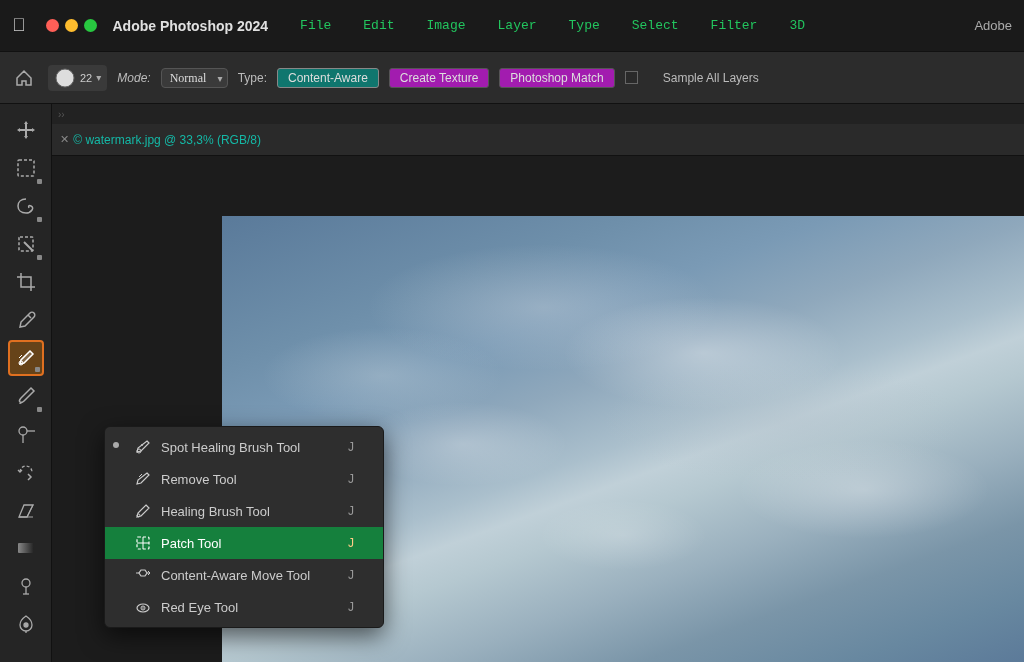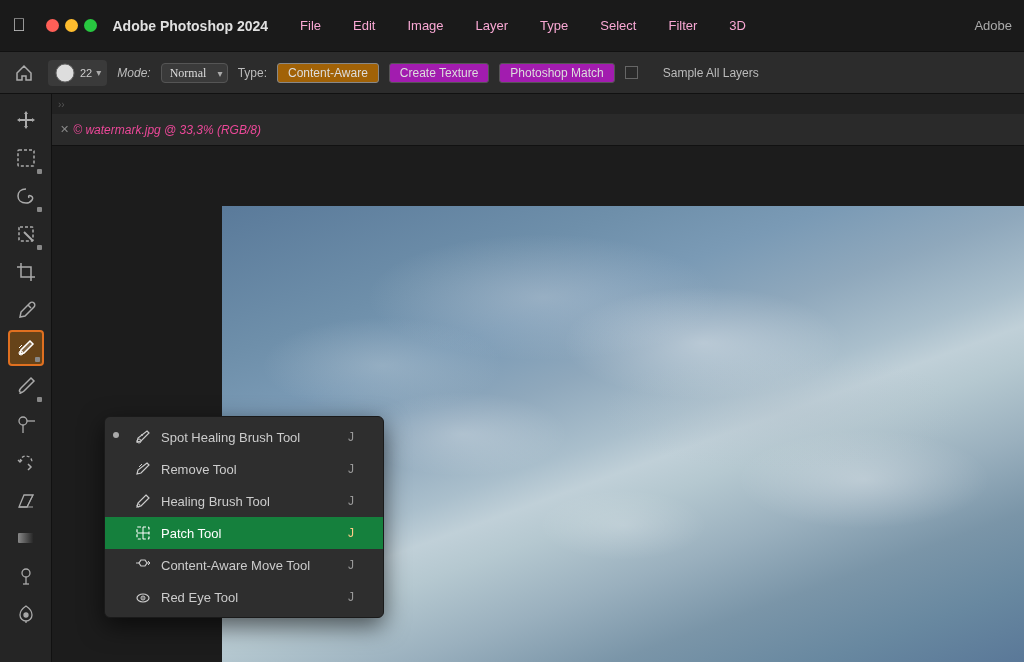--- a/index.html
+++ b/index.html
@@ -43,34 +43,35 @@
       color: #ccc;
     }
     .app-name {
       font-size: 14px;
       font-weight: 600;
       color: #e0e0e0;
       margin-right: 8px;
     }
     .menu-item {
       font-size: 13px;
-      color: #f9a8d4;
+      color: #22c55e;
       cursor: pointer;
       padding: 4px 8px;
       border-radius: 4px;
+      font-family: Liberation Mono, monospace;
     }
     .adobe-label {
       margin-left: auto;
       color: #aaa;
       font-size: 13px;
     }
 
     
     .options-bar {
-      height: 42px;
+      height: 52px;
       background: #2c2c2c;
       display: flex;
       align-items: center;
       padding: 0 10px;
       gap: 10px;
       border-bottom: 1px solid #111;
     }
     .home-icon-btn {
       width: 28px;
       height: 28px;
@@ -126,21 +127,21 @@
     .type-btn {
       background: #a21caf;
       border: 1px solid #555;
       color: #ddd;
       padding: 2px 10px;
       border-radius: 3px;
       font-size: 12px;
       cursor: pointer;
     }
     .type-btn.active {
-      background: #a16207;
+      background: #0f766e;
       border-color: #888;
     }
     .sample-label { color: #bbb; font-size: 12px; margin-left: 8px; }
     .checkbox-area {
       display: flex;
       align-items: center;
       gap: 17px;
     }
     .cb { width: 13px; height: 13px; border: 1px solid #666; background: #2a2a2a; }
 
@@ -203,22 +204,21 @@
       height: 32px;
       background: #2a2a2a;
       display: flex;
       align-items: center;
       padding: 0 8px;
       border-bottom: 1px solid #111;
     }
     .tab-close { margin-right: 4px; color: #888; font-size: 11px; cursor: pointer; }
     .tab-title {
       font-size: 12px;
-      color: #ec4899;
-      font-style: italic;
+      color: #14b8a6;
     }
 
     
     .canvas-area {
       flex: 1;
       background: #1c1c1c;
       position: relative;
       overflow: hidden;
     }
     .canvas-content {

